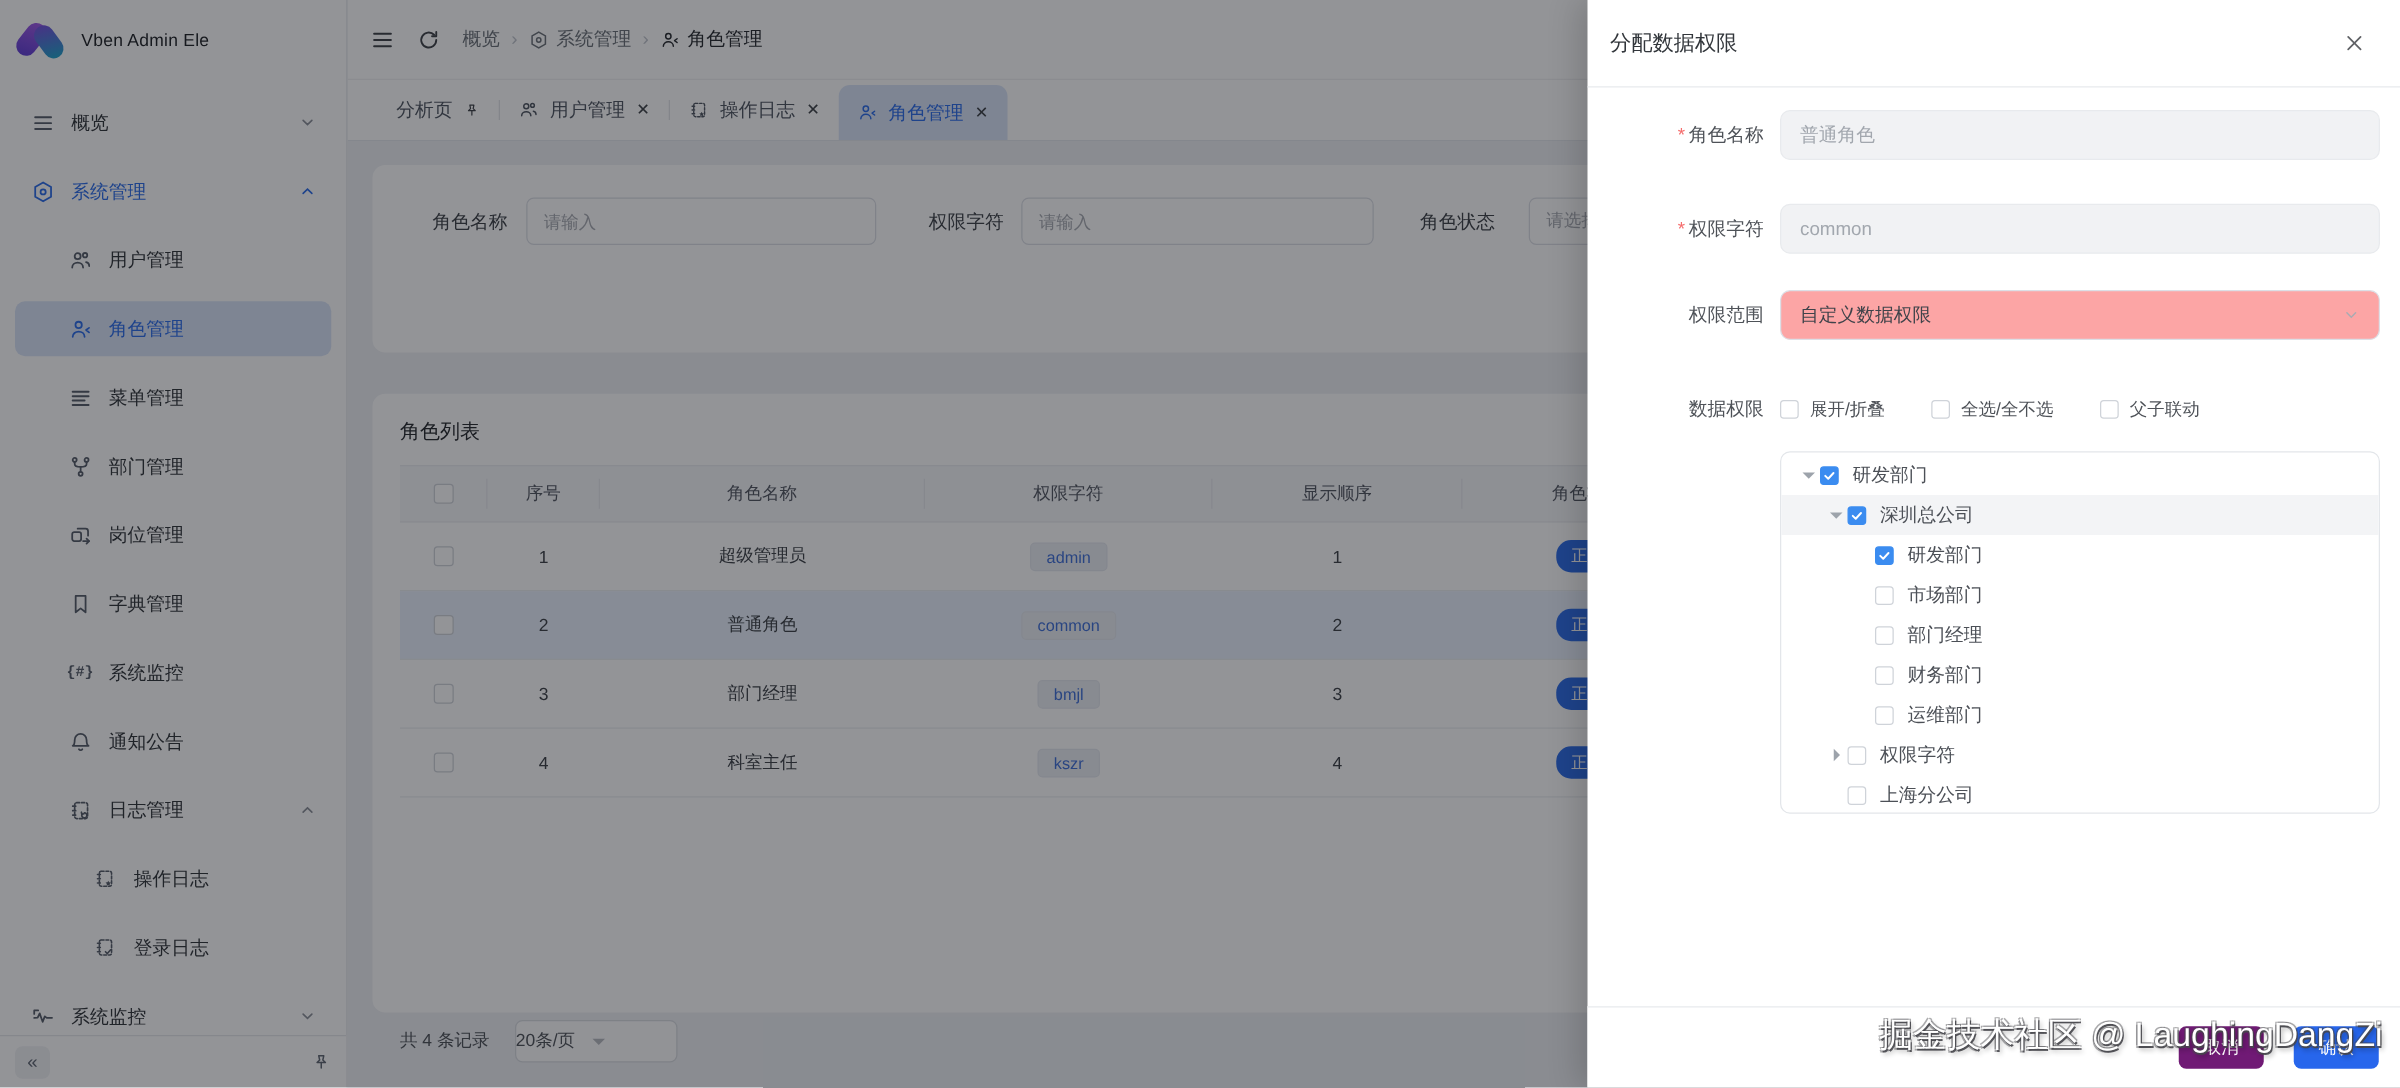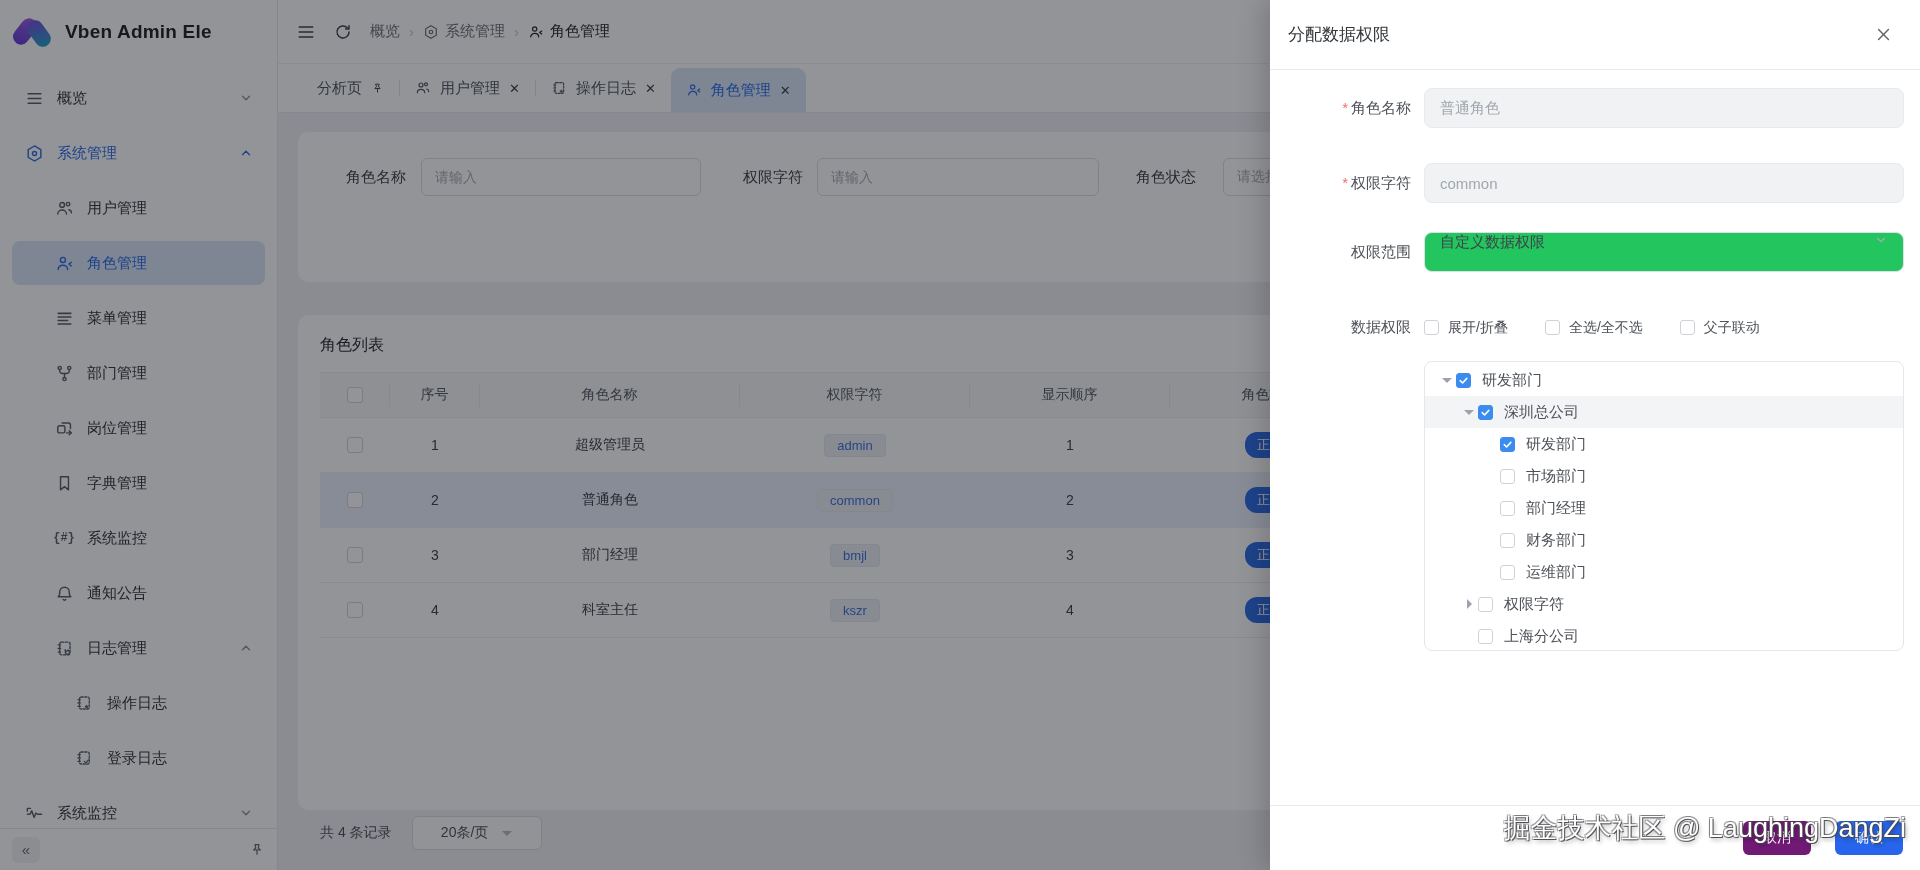--- a/index.html
+++ b/index.html
@@ -7,21 +7,21 @@
 svg{display:block}
 
 #base{position:absolute;inset:0}
 
 .sidebar{position:absolute;left:0;top:0;width:278px;height:870px;background:#fff;border-right:1px solid #e6e8eb;z-index:1}
 .logo-row{height:64px;display:flex;align-items:center;padding-left:14px;gap:11px}
 .logo-mark{width:40px;height:40px;position:relative;flex:none}
 .logo-mark i{position:absolute;width:16px;height:29px;border-radius:8px}
 .logo-mark i.p1{left:3px;top:5px;background:linear-gradient(160deg,#a259e6,#5b3bd4);transform:rotate(38deg)}
 .logo-mark i.p2{left:17px;top:7px;background:linear-gradient(200deg,#7a4ae0,#18a8c9);transform:rotate(-36deg)}
-.logo-text{font-size:19px;font-weight:700;color:#1c1f23;letter-spacing:.2px}
+.logo-text{font-size:14px;font-weight:400;color:#1c1f23;letter-spacing:.2px}
 .menu{position:absolute;top:76px;left:0;right:0;bottom:42px;overflow:hidden;padding:0 12px}
 .m-item{height:44px;margin-bottom:11px;border-radius:8px;display:flex;align-items:center;padding:0 12px;gap:13px;font-size:15px;color:#2f3338;cursor:pointer}
 .m-item .mi{width:20px;height:20px;flex:none;color:#555c68;display:flex;align-items:center;justify-content:center}
 .m-item .chev{margin-left:auto;color:#8a8f98}
 .m-item.lvl1{padding-left:42px}
 .m-item.lvl2{padding-left:62px}
 .m-item.active{background:#d9e4f8;color:#2b6cea}
 .m-item.active .mi{color:#2b6cea}
 .m-item.gactive{color:#2b6cea}
 .m-item.gactive .mi,.m-item.gactive .chev{color:#2b6cea}
@@ -63,35 +63,35 @@
 .cell{display:flex;align-items:center;justify-content:center;flex:none}
 .c0{width:70px}.c1{width:90px}.c2{width:260px}.c3{width:230px}.c4{width:200px}.c5{width:200px}.cf{flex:1}
 .th .cell{border-right:1px solid #e7e9ed;height:24px}
 .th .cell.cf{border-right:none}
 .tr{height:55px;border-bottom:1px solid #eceef1;font-size:14px;color:#3c4046}
 .tr.current{background:#e9f1fd}
 .cbx{width:16px;height:16px;border:1px solid #cfd3d9;border-radius:3px;background:#fff;flex:none;cursor:pointer}
 .tag{background:#eceff5;border:1px solid #e4e8ef;border-radius:4px;padding:3px 12px;font-size:13px;color:#3f6fd8}
 .badge{background:#2b6cea;color:#fff;border-radius:12px;padding:4px 12px;font-size:13px}
 .tfoot{position:absolute;left:42px;top:700px;height:40px;display:flex;align-items:center;gap:20px;font-size:14px;color:#4e5258}
-.psel{width:130px;height:34px;border:1px solid #d9dce1;border-radius:6px;background:#fdfdfe;display:flex;align-items:center;justify-content:center;gap:14px;cursor:pointer}
+.psel{width:130px;height:34px;border:1px solid #d9dce1;border-radius:6px;background:#fdfdfe;display:flex;align-items:center;justify-content:flex-start;gap:14px;cursor:pointer}
 .psel .pcaret{width:0;height:0;border:5px solid transparent;border-top-color:#b7babf;margin-top:5px}
 
 #overlay{position:absolute;inset:0;background:rgba(15,18,24,.45);z-index:50}
 #drawer{position:absolute;right:0;top:0;width:650px;height:870px;background:#fff;z-index:60;box-shadow:-8px 0 24px rgba(0,0,0,.16)}
 .d-hdr{height:70px;display:flex;align-items:center;padding:0 28px 0 18px;border-bottom:1px solid #e8eaed}
 .d-title{font-size:17px;color:#32363b}
 .d-close{margin-left:auto;color:#606266;cursor:pointer}
 .d-body{position:absolute;top:70px;left:0;right:0;bottom:65px}
 .frow{display:flex;align-items:center}
 .dlabel{width:154px;flex:none;text-align:right;padding-right:13px;font-size:15px;color:#4e5258}
 .req::before{content:"*";color:#f56c6c;margin-right:3px}
 .dinput{width:480px;height:40px;border-radius:8px;font-size:15px;padding:0 15px;outline:none;border:1px solid #e8eaed;font-family:inherit}
 .dinput.disabled{background:#f1f2f4;color:#a2a7ae}
-.dselect{width:480px;height:40px;border:1px solid #dcdfe6;border-radius:8px;background:#22c55e;display:flex;align-items:flex-start;padding:0 15px;font-size:15px;color:#3f434a;cursor:pointer}
+.dselect{width:480px;height:40px;border:1px solid #dcdfe6;border-radius:8px;background:#fca5a5;display:flex;align-items:center;padding:0 15px;font-size:15px;color:#3f434a;cursor:pointer}
 .dselect .scaret{margin-left:auto;color:#a8abb2}
 .r1{margin-top:18px}.r2{margin-top:35px}.r3{margin-top:29px}.r4{margin-top:46px}
 .cb-group{display:flex;align-items:center;column-gap:37px}
 .cb-item{display:flex;align-items:center;gap:9px;font-size:14px;color:#4e5258;cursor:pointer}
 .cb{width:15px;height:15px;border:1px solid #cfd3d9;border-radius:3px;background:#fff;flex:none}
 .cb.on{background:#3b8cf0;border-color:#3b8cf0;display:flex;align-items:center;justify-content:center}
 .tree-box{margin:24px 0 0 154px;width:480px;height:290px;border:1px solid #e3e6ea;border-radius:8px;padding:2px 0;overflow:hidden}
 .tnode{height:32px;display:flex;align-items:center;cursor:pointer}
 .tnode.hl{background:#f3f4f6}
 .tnode .slot{width:18px;flex:none;display:flex;align-items:center;justify-content:center}

